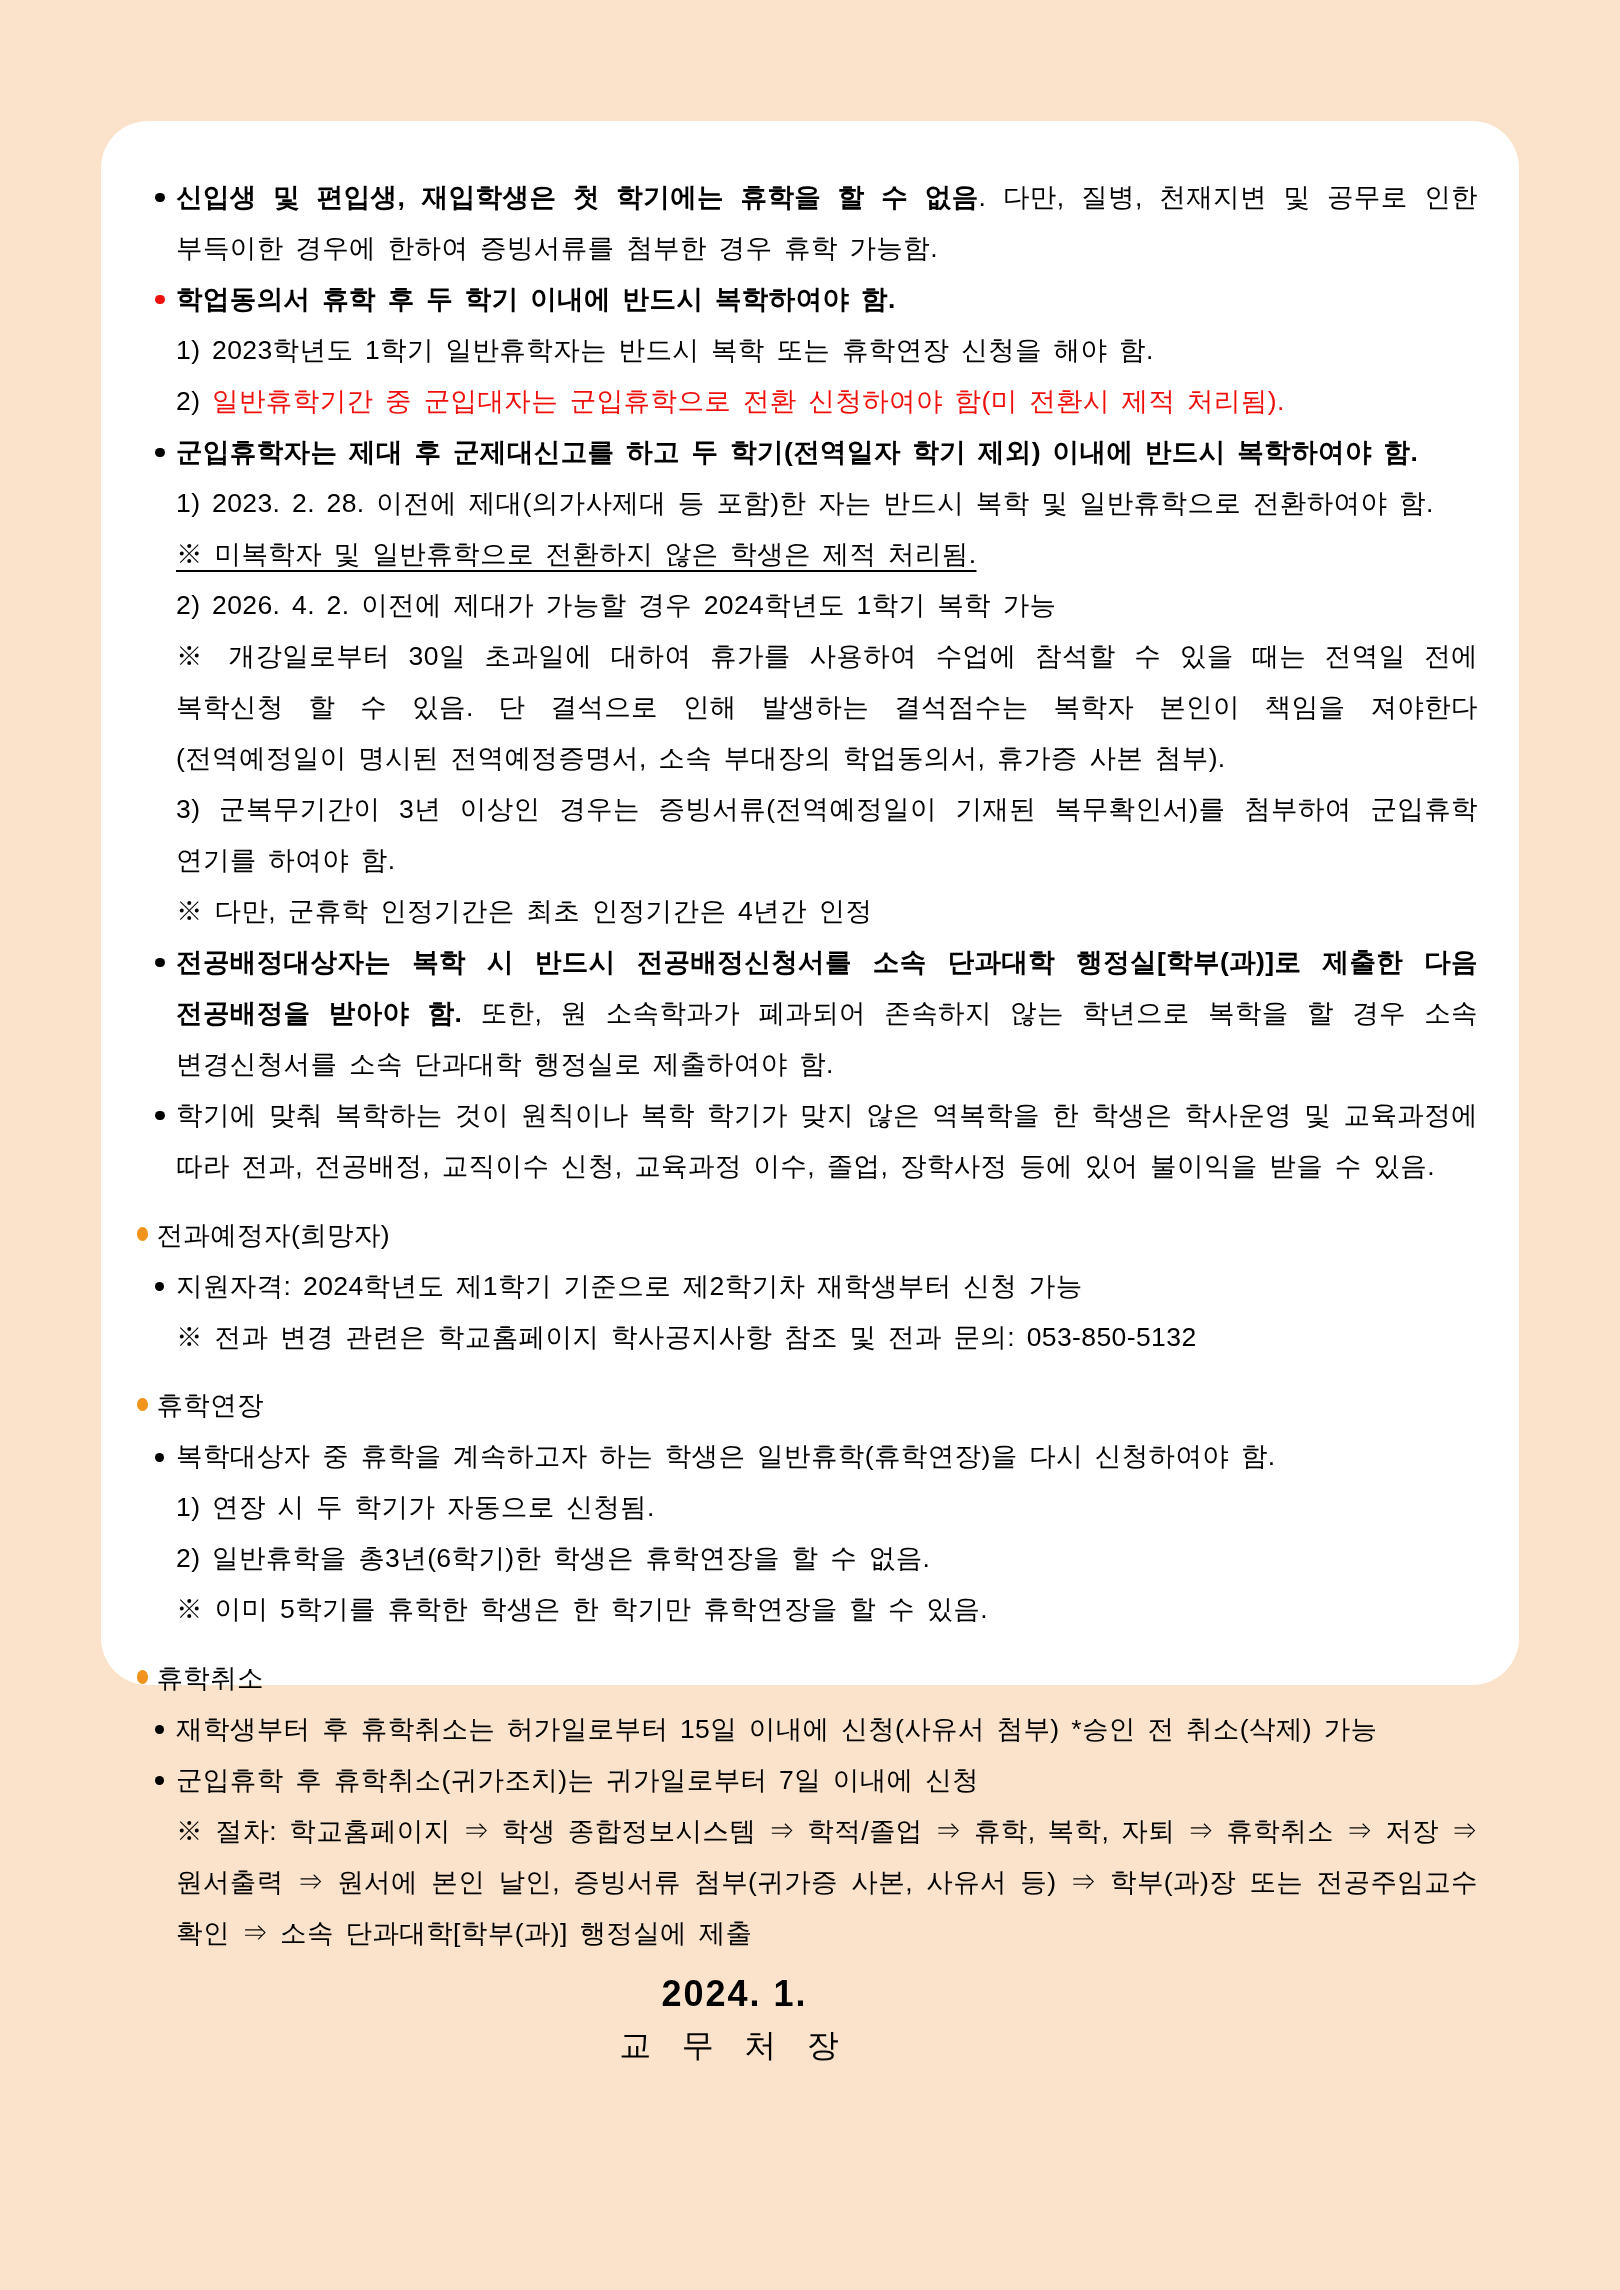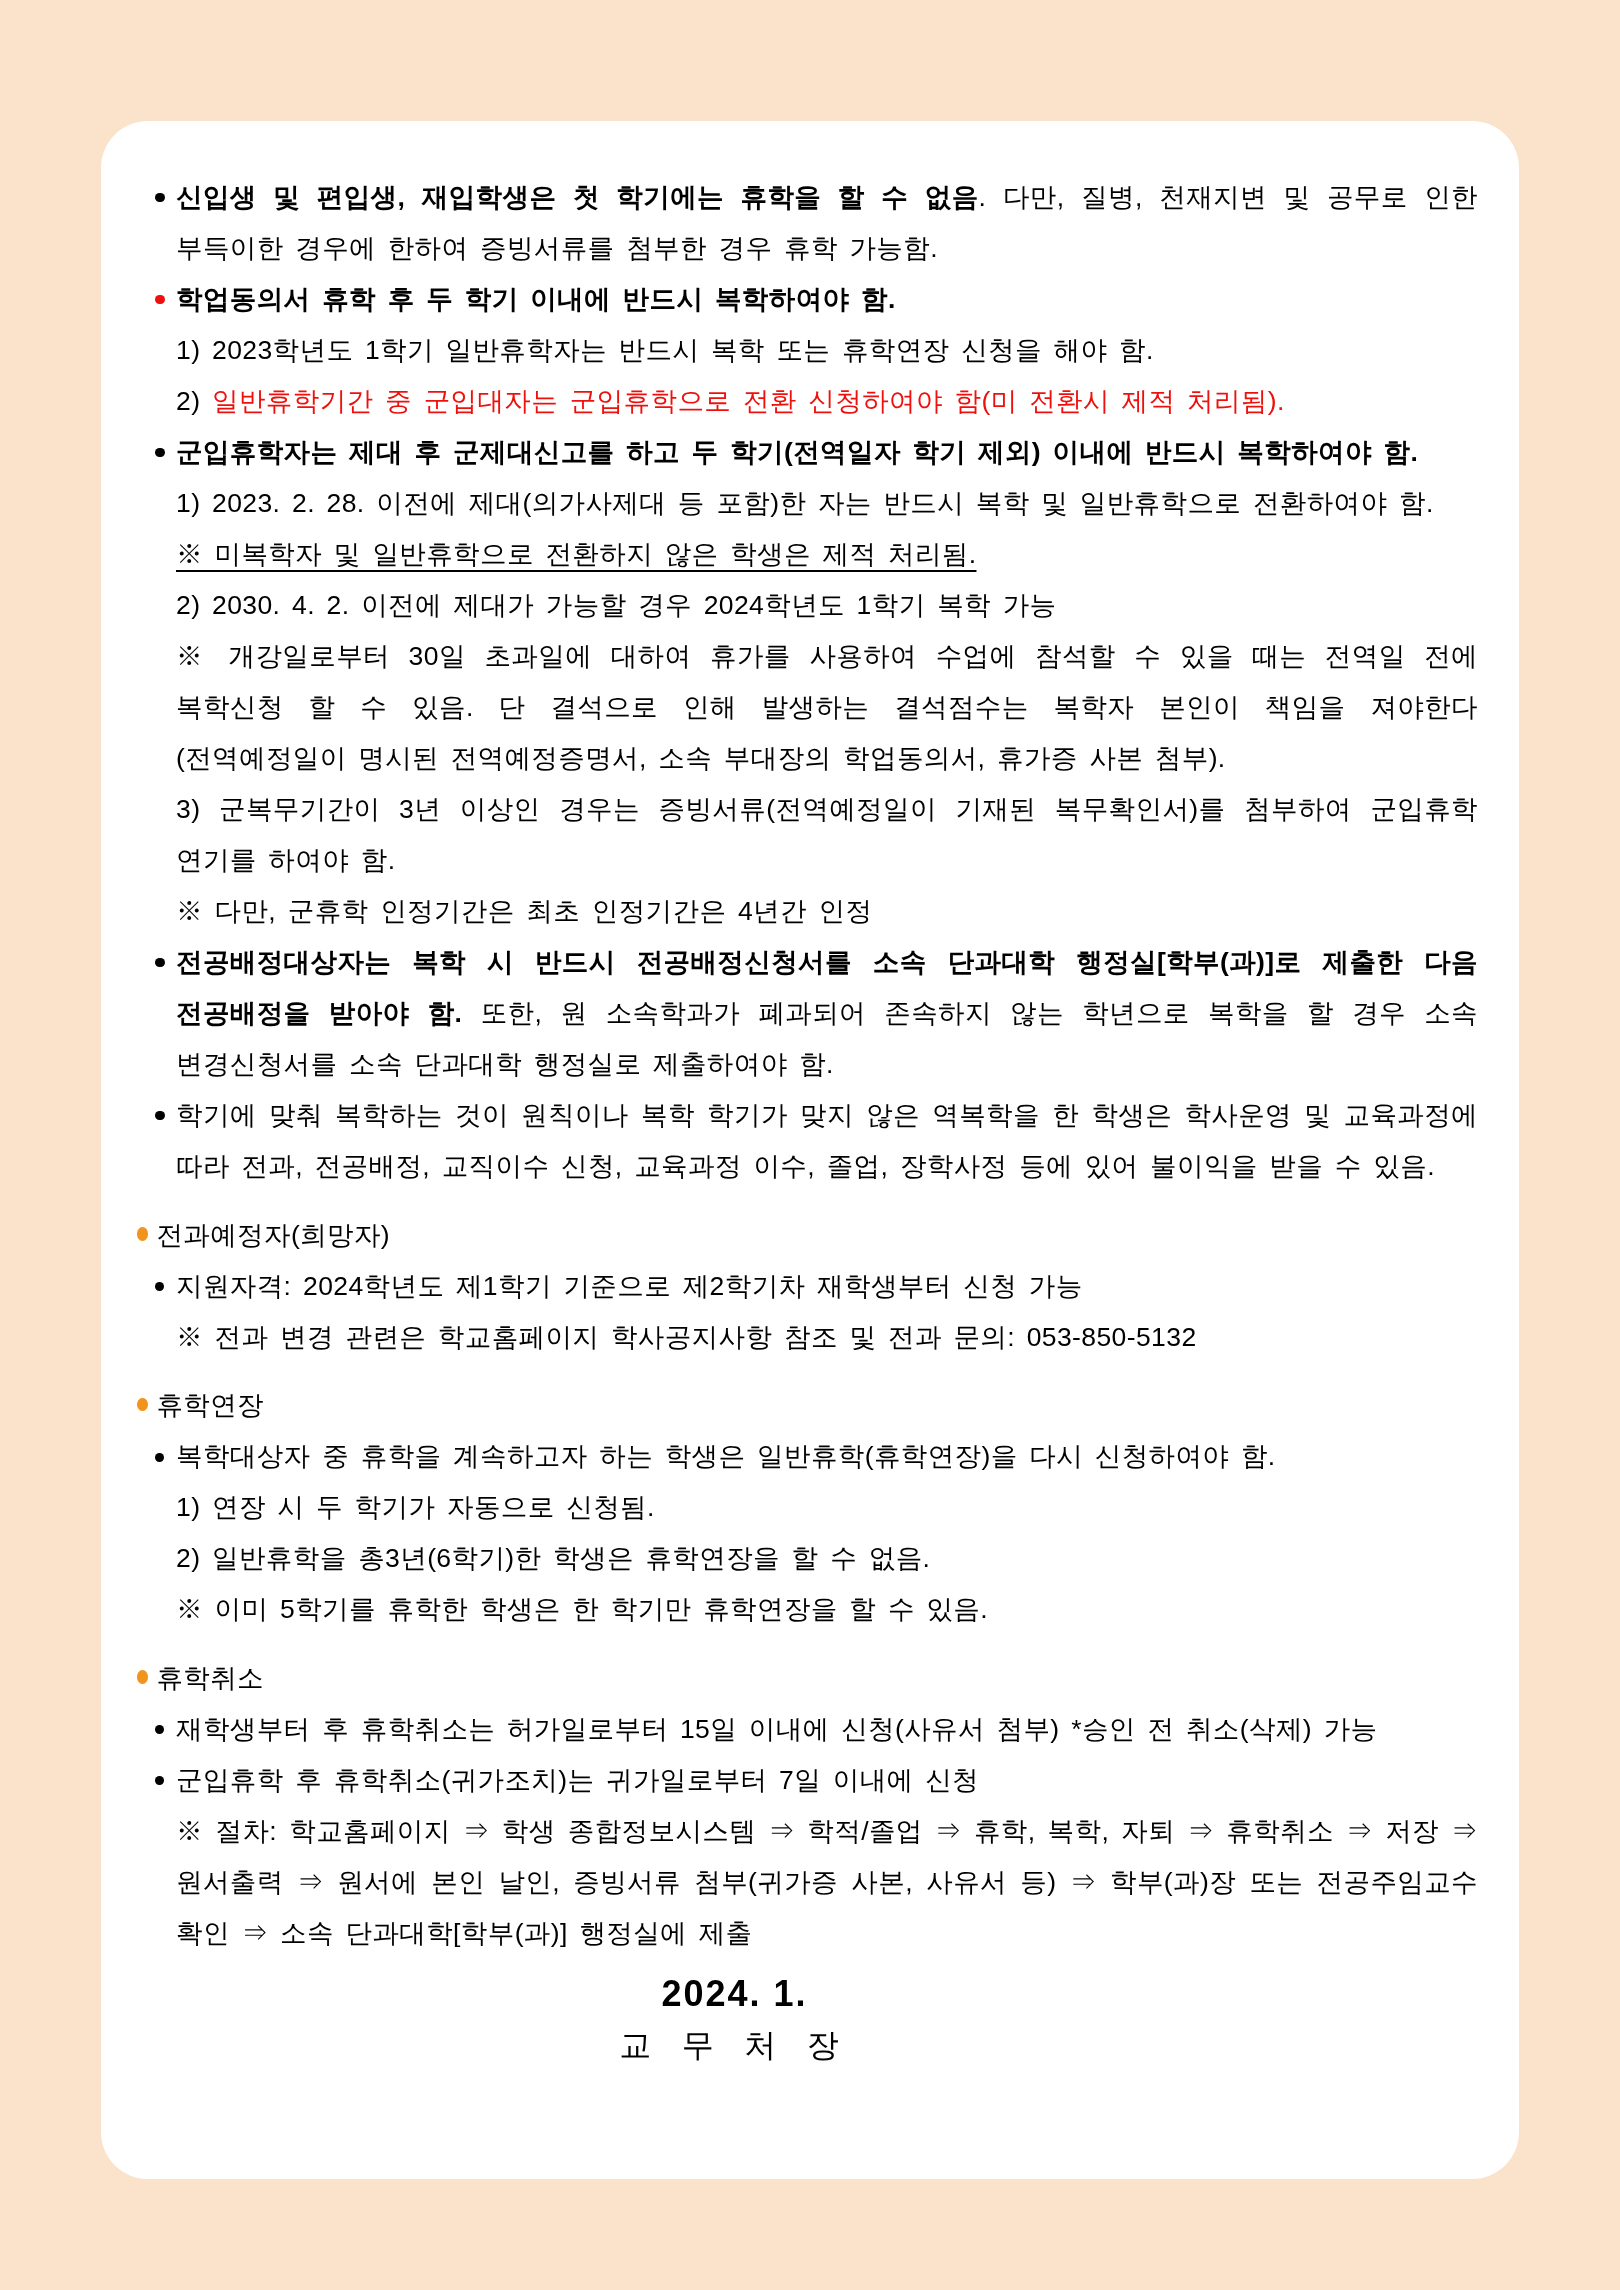--- a/index.html
+++ b/index.html
@@ -15,21 +15,21 @@
     width:1620px;height:2291px;
     background:var(--bg);
     position:relative;
     overflow:hidden;
     font-family:"Liberation Sans", sans-serif;
     color:var(--ink);
   }
   .card{
     position:absolute;
     left:101px;top:121px;
-    width:1418px;height:2058px;
+    width:1418px;height:1564px;
     background:var(--card);
     border-radius:47px;
   }
   .content{
     position:absolute;
     left:75px;right:41px;top:51px;
   }
   .blk{
     position:relative;
     font-size:26.5px;
@@ -86,21 +86,21 @@
 <div class="card">
   <div class="content">
 
     <div class="blk bullet"><span class="marker black-dot"></span><span class="run bold">신입생 및 편입생, 재입학생은 첫 학기에는 휴학을 할 수 없음</span><span class="run">. 다만, 질병, 천재지변 및 공무로 인한 부득이한 경우에 한하여 증빙서류를 첨부한 경우 휴학 가능함.</span></div>
       <div class="blk bullet"><span class="marker red-dot"></span><span class="run bold">학업동의서 휴학 후 두 학기 이내에 반드시 복학하여야 함.</span></div>
       <div class="blk sub"><span class="run">1) 2023학년도 1학기 일반휴학자는 반드시 복학 또는 휴학연장 신청을 해야 함.</span></div>
       <div class="blk sub"><span class="run">2) </span><span class="run red">일반휴학기간 중 군입대자는 군입휴학으로 전환 신청하여야 함(미 전환시 제적 처리됨).</span></div>
       <div class="blk bullet"><span class="marker black-dot"></span><span class="run bold">군입휴학자는 제대 후 군제대신고를 하고 두 학기(전역일자 학기 제외) 이내에 반드시 복학하여야 함.</span></div>
       <div class="blk sub"><span class="run">1) 2023. 2. 28. 이전에 제대(의가사제대 등 포함)한 자는 반드시 복학 및 일반휴학으로 전환하여야 함.</span></div>
       <div class="blk sub"><span class="run underline">※ 미복학자 및 일반휴학으로 전환하지 않은 학생은 제적 처리됨.</span></div>
-      <div class="blk sub"><span class="run">2) 2030. 4. 2. 이전에 제대가 가능할 경우 2024학년도 1학기 복학 가능</span></div>
+      <div class="blk sub"><span class="run">2) 2026. 4. 2. 이전에 제대가 가능할 경우 2024학년도 1학기 복학 가능</span></div>
       <div class="blk sub"><span class="run">※ 개강일로부터 30일 초과일에 대하여 휴가를 사용하여 수업에 참석할 수 있을 때는 전역일 전에 복학신청 할 수 있음. 단 결석으로 인해 발생하는 결석점수는 복학자 본인이 책임을 져야한다(전역예정일이 명시된 전역예정증명서, 소속 부대장의 학업동의서, 휴가증 사본 첨부).</span></div>
       <div class="blk sub"><span class="run">3) 군복무기간이 3년 이상인 경우는 증빙서류(전역예정일이 기재된 복무확인서)를 첨부하여 군입휴학 연기를 하여야 함.</span></div>
       <div class="blk sub"><span class="run">※ 다만, 군휴학 인정기간은 최초 인정기간은 4년간 인정</span></div>
       <div class="blk bullet"><span class="marker black-dot"></span><span class="run bold">전공배정대상자는 복학 시 반드시 전공배정신청서를 소속 단과대학 행정실[학부(과)]로 제출한 다음 전공배정을 받아야 함.</span><span class="run"> 또한, 원 소속학과가 폐과되어 존속하지 않는 학년으로 복학을 할 경우 소속 변경신청서를 소속 단과대학 행정실로 제출하여야 함.</span></div>
       <div class="blk bullet"><span class="marker black-dot"></span><span class="run">학기에 맞춰 복학하는 것이 원칙이나 복학 학기가 맞지 않은 역복학을 한 학생은 학사운영 및 교육과정에 따라 전과, 전공배정, 교직이수 신청, 교육과정 이수, 졸업, 장학사정 등에 있어 불이익을 받을 수 있음.</span></div>
       <div class="blk section"><span class="marker orange-dot"></span><span class="run">전과예정자(희망자)</span></div>
       <div class="blk bullet2"><span class="marker small-dot"></span><span class="run">지원자격: 2024학년도 제1학기 기준으로 제2학기차 재학생부터 신청 가능</span></div>
       <div class="blk sub2"><span class="run">※ 전과 변경 관련은 학교홈페이지 학사공지사항 참조 및 전과 문의: 053-850-5132</span></div>
       <div class="blk section"><span class="marker orange-dot"></span><span class="run">휴학연장</span></div>
       <div class="blk bullet2"><span class="marker small-dot"></span><span class="run">복학대상자 중 휴학을 계속하고자 하는 학생은 일반휴학(휴학연장)을 다시 신청하여야 함.</span></div>

